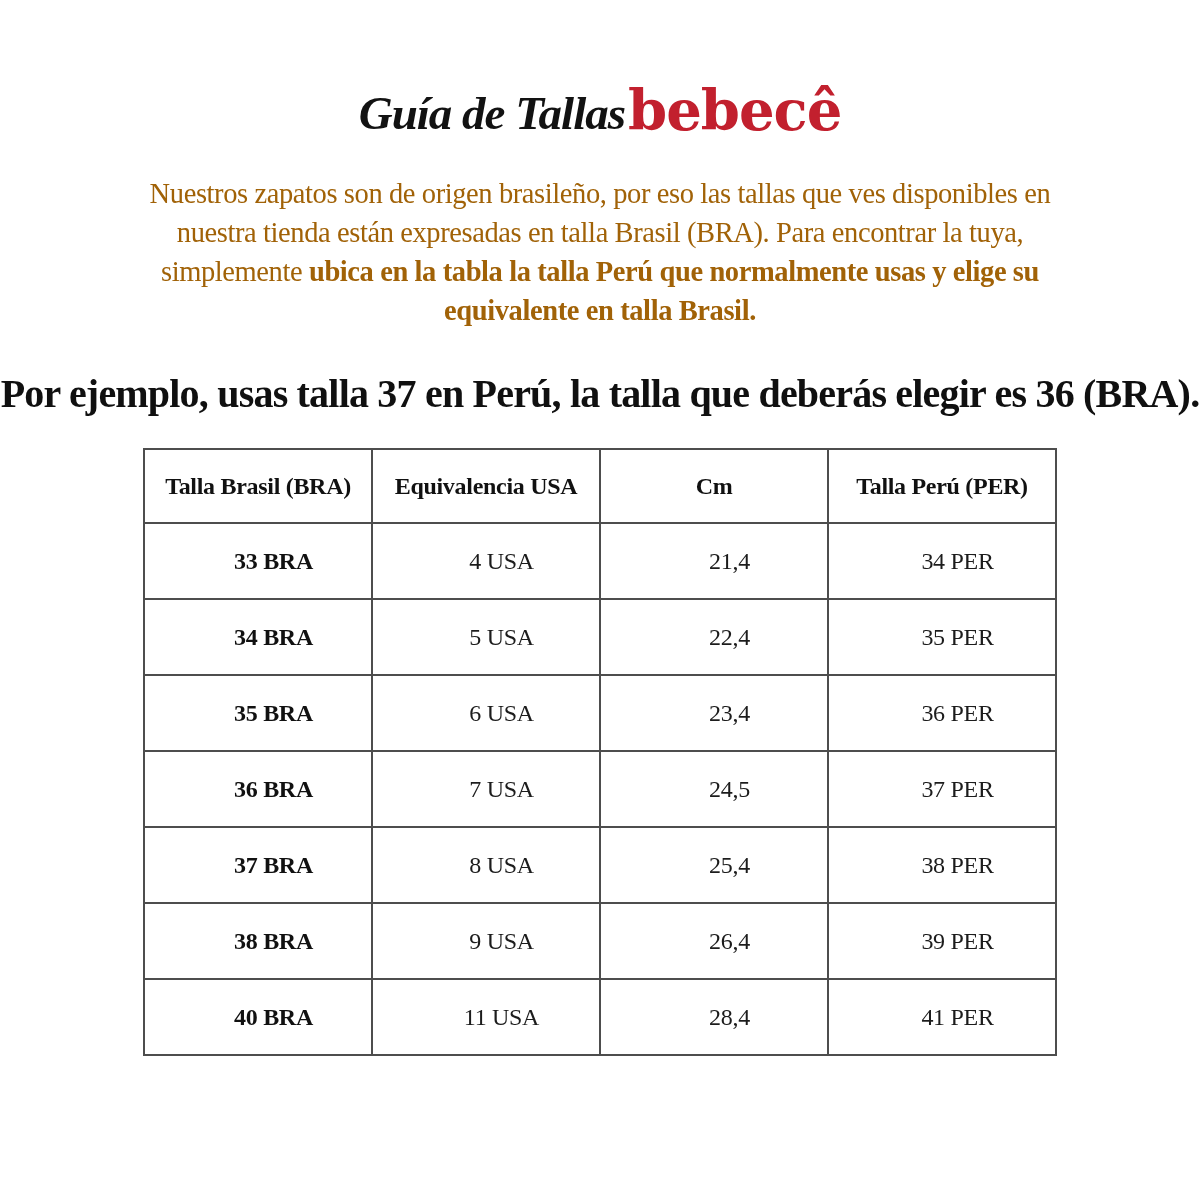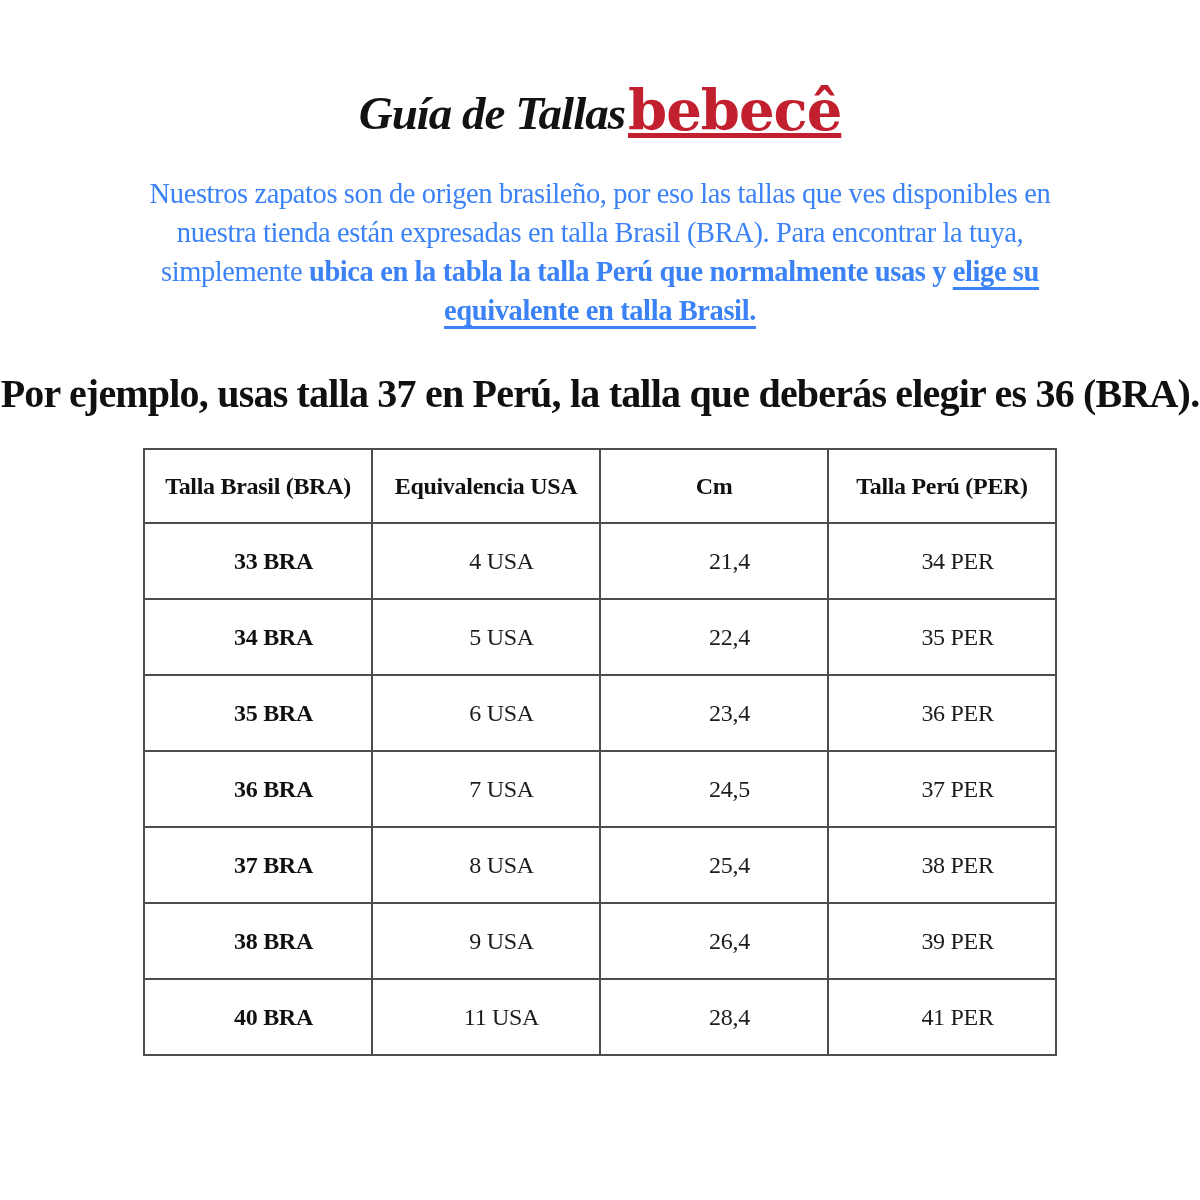--- a/index.html
+++ b/index.html
@@ -37,33 +37,31 @@
     color: #121212;
   }
   .logo {
     font-family: "DejaVu Serif", serif;
     font-size: 56px;
     font-weight: bold;
     letter-spacing: -1px;
     line-height: 1;
     position: relative;
     top: -3px;
-    text-decoration: underline;
   }
   .intro {
     margin: 24px auto 0;
     max-width: 1070px;
     font-size: 28.5px;
     line-height: 39px;
     letter-spacing: -0.4px;
-    color: #3b82f6;
+    color: #a16207;
   }
   .b { font-weight: bold; }
   .u {
-    text-decoration: underline;
     text-decoration-thickness: 2.5px;
     text-underline-offset: 6px;
     margin-top: 15px;
   }
   .example {
     margin: 40px auto 0;
     font-size: 40px;
     font-weight: bold;
     letter-spacing: -0.8px;
     color: #101010;

